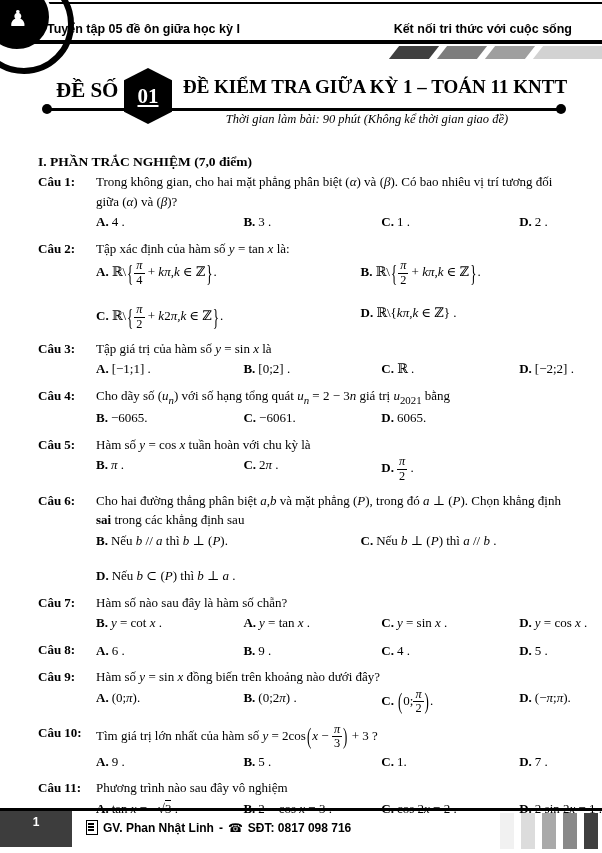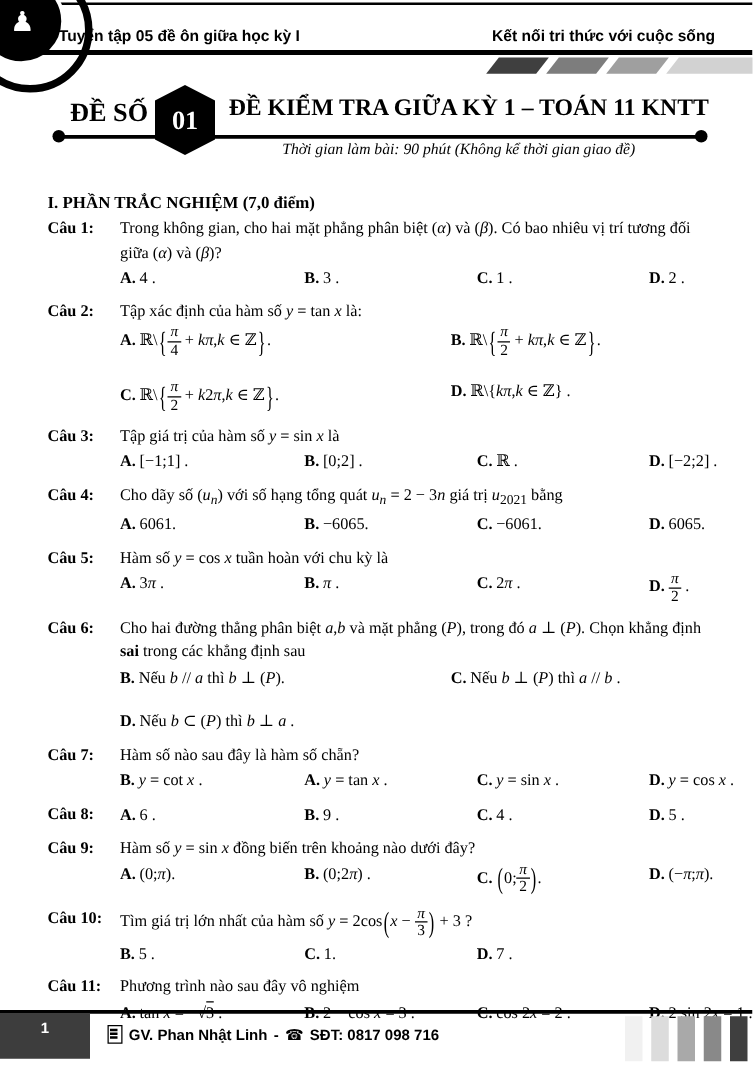--- a/index.html
+++ b/index.html
@@ -30,21 +30,21 @@
   
   .mast{position:relative;height:66px;margin:12px 28px 0 38px;}
   .mast .rule{position:absolute;top:38px;left:8px;right:12px;height:2.5px;background:#000;}
   .mast .dot{position:absolute;top:34px;width:10px;height:10px;border-radius:50%;background:#000;}
   .mast .dot.l{left:4px;}
   .mast .dot.r{right:8px;}
   .deso{position:absolute;left:18px;top:8px;font-size:21px;font-weight:bold;}
   .hex{position:absolute;left:86px;top:-2px;width:48px;height:56px;background:#000;
        clip-path:polygon(50% 0%,100% 22%,100% 78%,50% 100%,0% 78%,0% 22%);
        display:flex;align-items:center;justify-content:center;}
-  .hex span{color:#fff;font-size:21px;font-weight:bold;}
+  .hex span{color:#fff;font-size:21px;font-weight:bold;text-decoration:underline;}
   .mtitle{position:absolute;left:142px;right:4px;top:6px;text-align:center;font-size:19px;font-weight:bold;}
   .msub{position:absolute;left:126px;right:4px;top:42px;text-align:center;font-size:12.5px;font-style:italic;}
 
   
   .content{margin:16px 28px 0 38px;font-size:13px;line-height:1.5;}
   .sect{font-weight:bold;font-size:13.5px;margin-bottom:0;}
   .question{display:flex;margin-bottom:7px;}
   .qlabel{flex:none;width:58px;font-weight:bold;}
   .qmain{flex:1;}
   .opts{display:grid;margin-top:1px;row-gap:3px;column-gap:4px;gap:16px;}
@@ -142,34 +142,32 @@
               <div class="opt"><span class="ol">D.</span><span class="ot">[−2;2] .</span></div>
             </div>
     </div>
   </div>
 
   <div class="question">
     <div class="qlabel">Câu 4:</div>
     <div class="qmain">
       <div class="qbody">Cho dãy số (<i>u<sub>n</sub></i>) với số hạng tổng quát <i>u<sub>n</sub></i> = 2 − 3<i>n</i>  giá trị <i>u</i><sub>2021</sub>  bằng</div>
       <div class="opts cols4">
-              <div class="opt"><span class="ol">A.</span><span class="ot">6061.</span></div>
               <div class="opt"><span class="ol">B.</span><span class="ot">−6065.</span></div>
               <div class="opt"><span class="ol">C.</span><span class="ot">−6061.</span></div>
               <div class="opt"><span class="ol">D.</span><span class="ot">6065.</span></div>
             </div>
     </div>
   </div>
 
   <div class="question">
     <div class="qlabel">Câu 5:</div>
     <div class="qmain">
       <div class="qbody">Hàm số  <i>y</i> = cos <i>x</i>  tuần hoàn với chu kỳ là</div>
       <div class="opts cols4">
-              <div class="opt"><span class="ol">A.</span><span class="ot">3<i>π</i> .</span></div>
               <div class="opt"><span class="ol">B.</span><span class="ot"><i>π</i> .</span></div>
               <div class="opt"><span class="ol">C.</span><span class="ot">2<i>π</i> .</span></div>
               <div class="opt"><span class="ol">D.</span><span class="ot"><span class="frac"><span class="fn"><i>π</i></span><span class="fd">2</span></span> .</span></div>
             </div>
     </div>
   </div>
 
   <div class="question">
     <div class="qlabel">Câu 6:</div>
     <div class="qmain">
@@ -218,20 +216,21 @@
               <div class="opt"><span class="ol">D.</span><span class="ot">(−<i>π</i>;<i>π</i>).</span></div>
             </div>
     </div>
   </div>
 
   <div class="question">
     <div class="qlabel">Câu 10:</div>
     <div class="qmain">
       <div class="qbody">Tìm giá trị lớn nhất của hàm số  <i>y</i> = 2cos<span class="bp">(</span><i>x</i> − <span class="frac"><span class="fn"><i>π</i></span><span class="fd">3</span></span><span class="bp">)</span> + 3 ?</div>
       <div class="opts cols4">
+              <div class="opt"><span class="ol">A.</span><span class="ot">9 .</span></div>
               <div class="opt"><span class="ol">B.</span><span class="ot">5 .</span></div>
               <div class="opt"><span class="ol">C.</span><span class="ot">1.</span></div>
               <div class="opt"><span class="ol">D.</span><span class="ot">7 .</span></div>
             </div>
     </div>
   </div>
 
   <div class="question">
     <div class="qlabel">Câu 11:</div>
     <div class="qmain">

